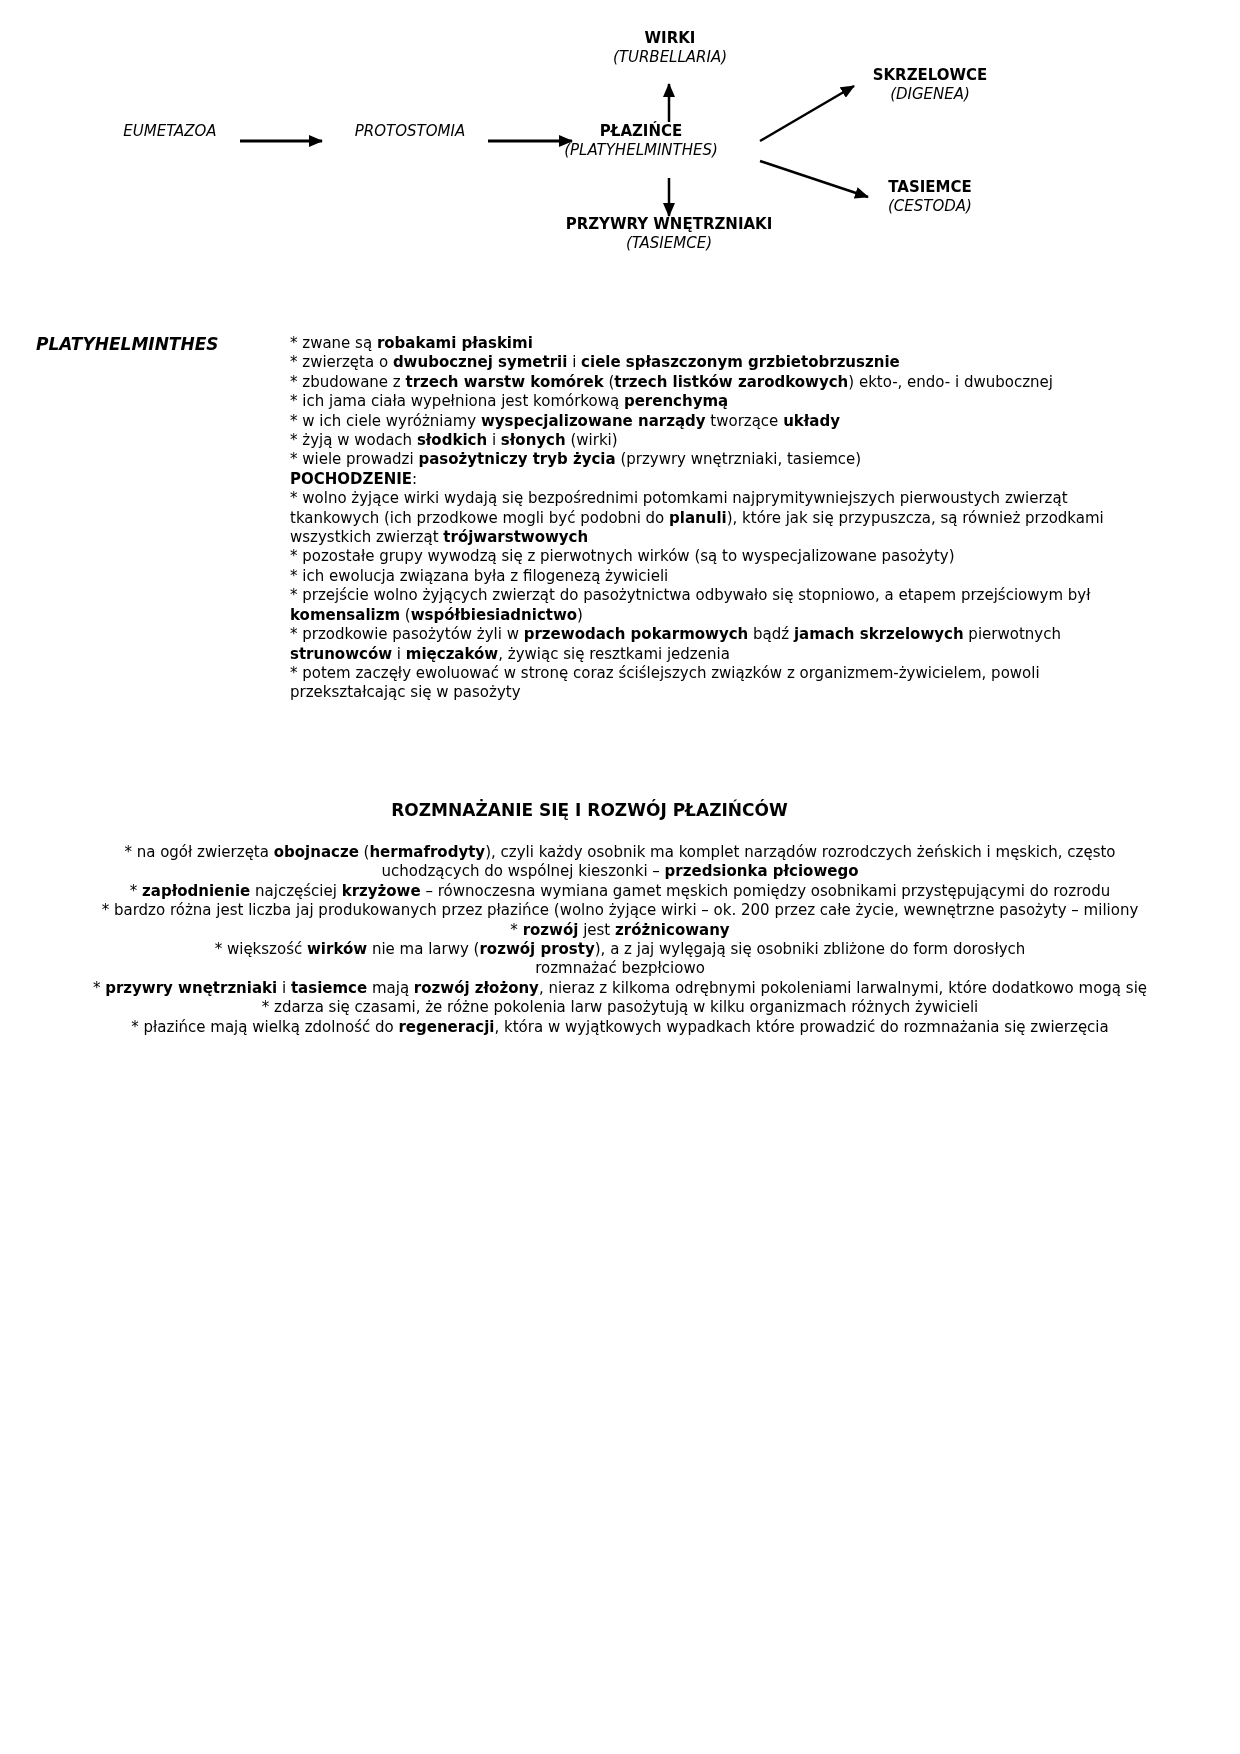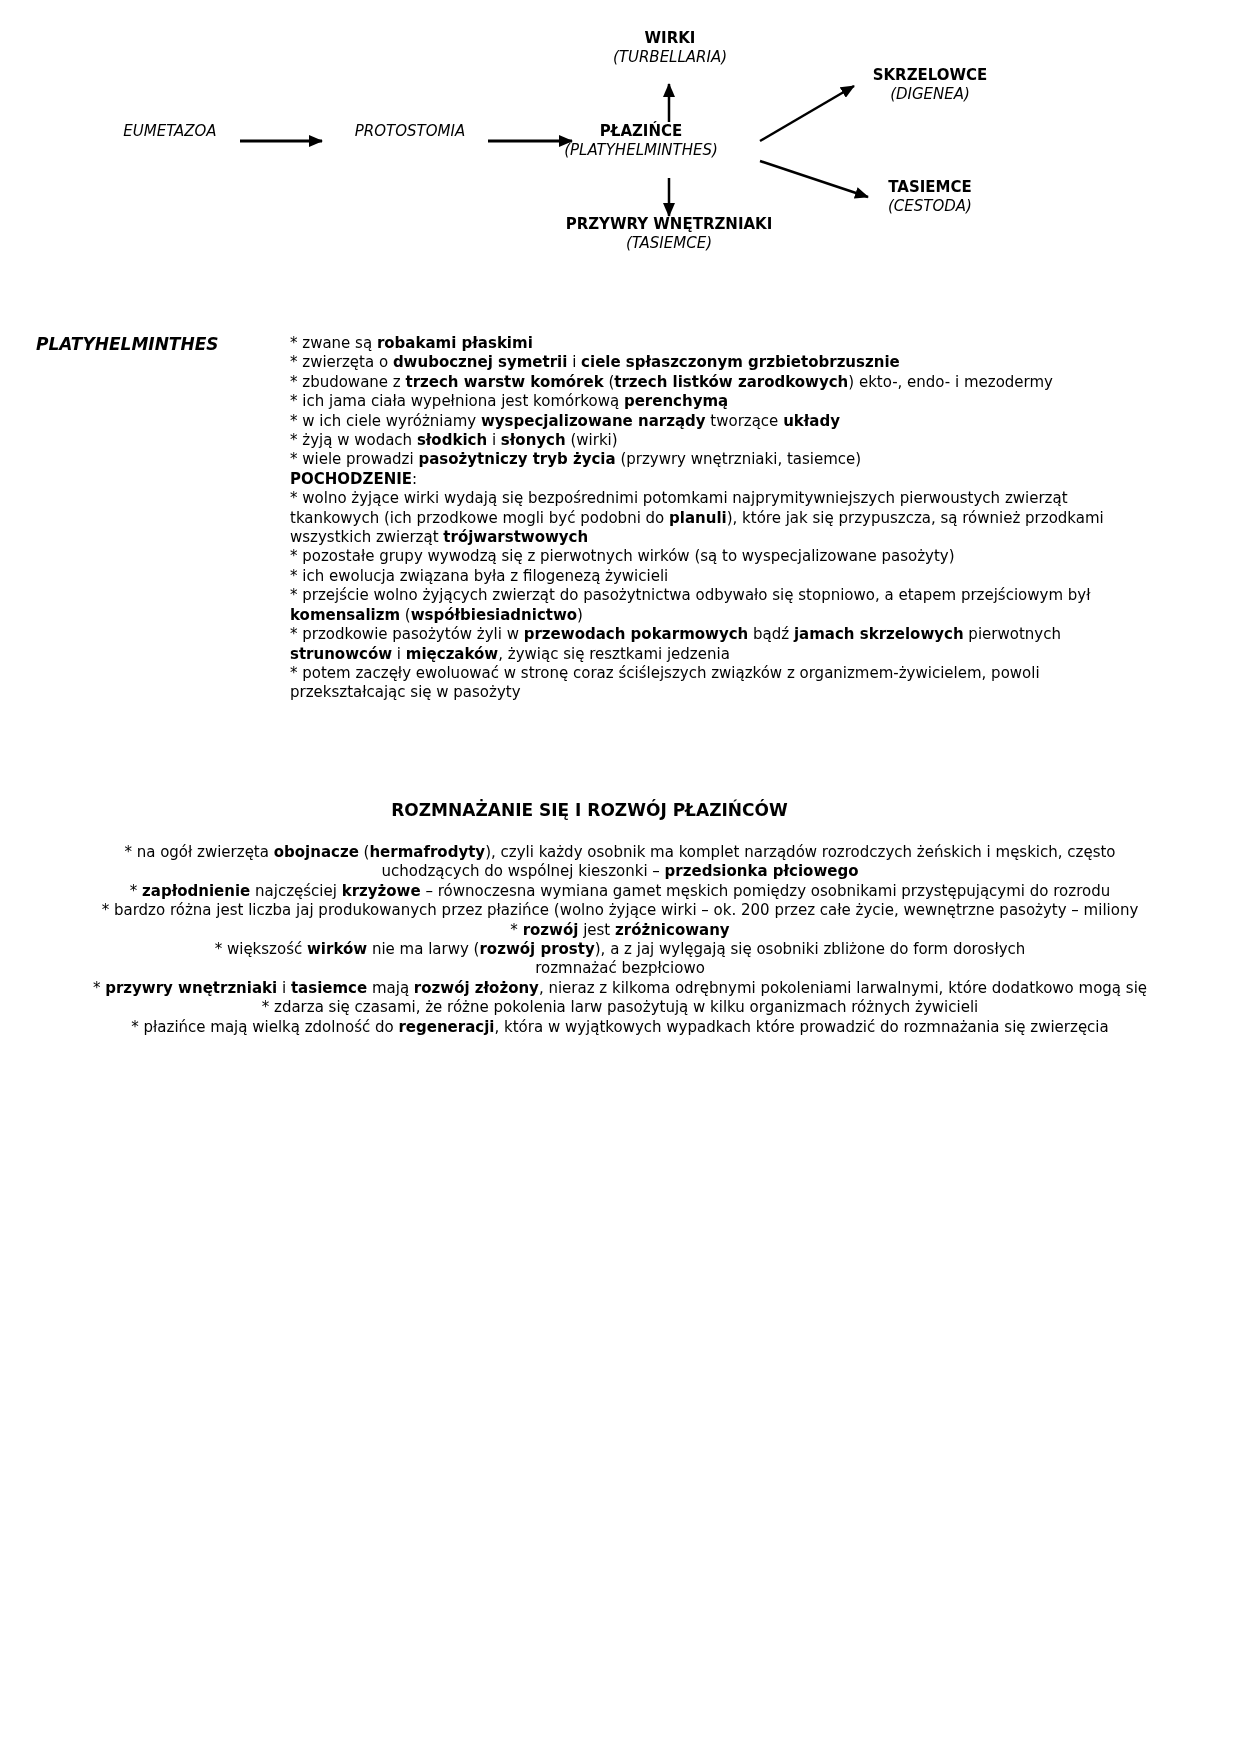--- a/index.html
+++ b/index.html
@@ -88,21 +88,21 @@
 </div>
 <div class="node" style="left:540px; top:215px; width:258px;">
   <span class="nm">PRZYWRY WNĘTRZNIAKI</span>
   <span class="lat">(TASIEMCE)</span>
 </div>
 
 <div class="side-title">PLATYHELMINTHES</div>
 <div class="desc">
     <span class="line"><span>* zwane są </span><b>robakami płaskimi</b></span>
     <span class="line"><span>* zwierzęta o </span><b>dwubocznej symetrii</b><span> i </span><b>ciele spłaszczonym grzbietobrzusznie</b></span>
-    <span class="line"><span>* zbudowane z </span><b>trzech warstw komórek</b><span> (</span><b>trzech listków zarodkowych</b><span>) ekto-, endo- i mezodermy</span></span>
+    <span class="line"><span>* zbudowane z </span><b>trzech warstw komórek</b><span> (</span><b>trzech listków zarodkowych</b><span>) ekto-, endo- i dwubocznej</span></span>
     <span class="line"><span>* ich jama ciała wypełniona jest komórkową </span><b>perenchymą</b></span>
     <span class="line"><span>* w ich ciele wyróżniamy </span><b>wyspecjalizowane narządy</b><span> tworzące </span><b>układy</b></span>
     <span class="line"><span>* żyją w wodach </span><b>słodkich</b><span> i </span><b>słonych</b><span> (wirki)</span></span>
     <span class="line"><span>* wiele prowadzi </span><b>pasożytniczy tryb życia</b><span> (przywry wnętrzniaki, tasiemce)</span></span>
     <span class="line"><b>POCHODZENIE</b><span>:</span></span>
     <span class="line"><span>* wolno żyjące wirki wydają się bezpośrednimi potomkami najprymitywniejszych pierwoustych zwierząt</span></span>
     <span class="line"><span>tkankowych (ich przodkowe mogli być podobni do </span><b>planuli</b><span>), które jak się przypuszcza, są również przodkami</span></span>
     <span class="line"><span>wszystkich zwierząt </span><b>trójwarstwowych</b></span>
     <span class="line"><span>* pozostałe grupy wywodzą się z pierwotnych wirków (są to wyspecjalizowane pasożyty)</span></span>
     <span class="line"><span>* ich ewolucja związana była z filogenezą żywicieli</span></span>

